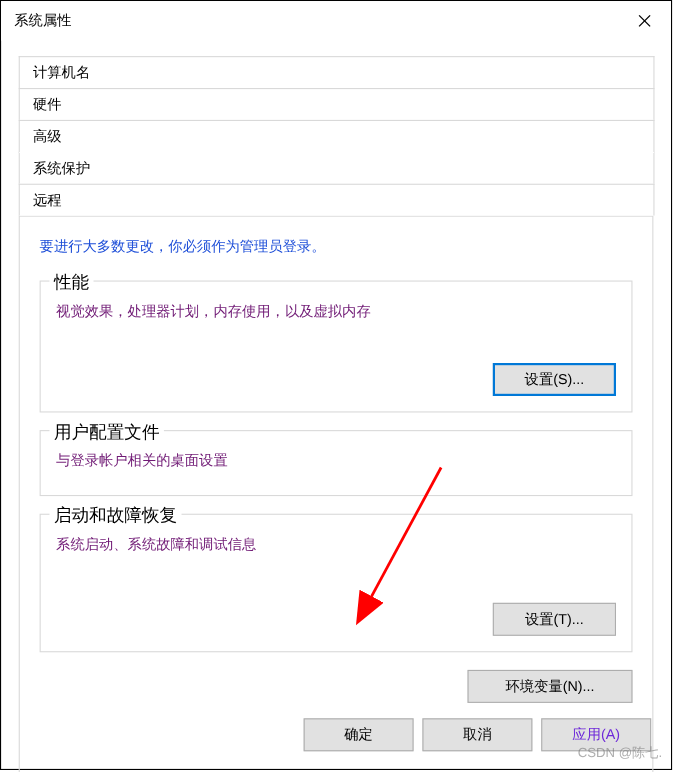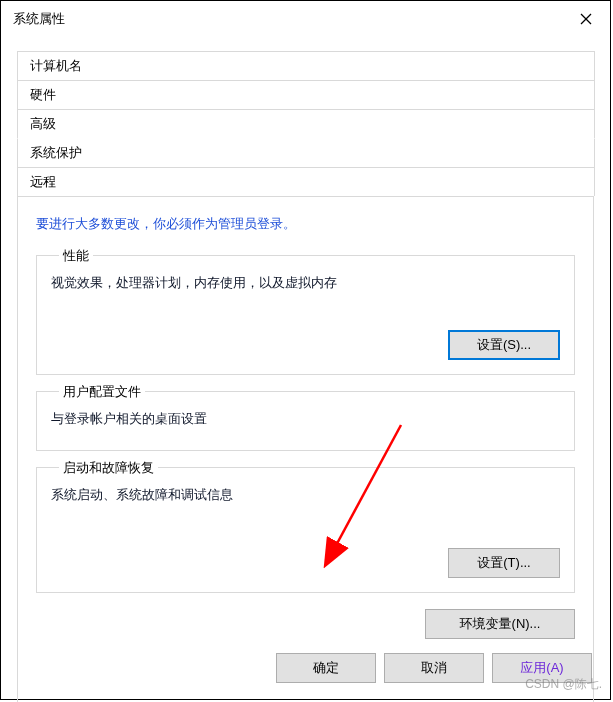--- a/index.html
+++ b/index.html
@@ -88,29 +88,29 @@
     }
     .group {
       border: 1px solid #d9d9d9;
       position: relative;
       padding: 18px 14px 14px 14px;
       margin-bottom: 16px;
     }
     .group-title {
       position: absolute;
       top: -9px;
-      left: 22px;
+      left: 8px;
       background: #fff;
       padding: 0 4px;
-      font-size: 13px;
+      font-size: 16px;
       color: #000;
     }
     .group-desc {
       font-size: 13px;
-      color: #0f172a;
+      color: #701a75;
       margin-bottom: 8px;
     }
     .group-btn-row {
       display: flex;
       justify-content: flex-end;
       margin-top: 30px;
     }
     .group.performance .group-btn-row { margin-top: 38px; }
     .group.userprofile .group-btn-row { margin-top: 44px; }
     .group.startup .group-btn-row { margin-top: 44px; }

